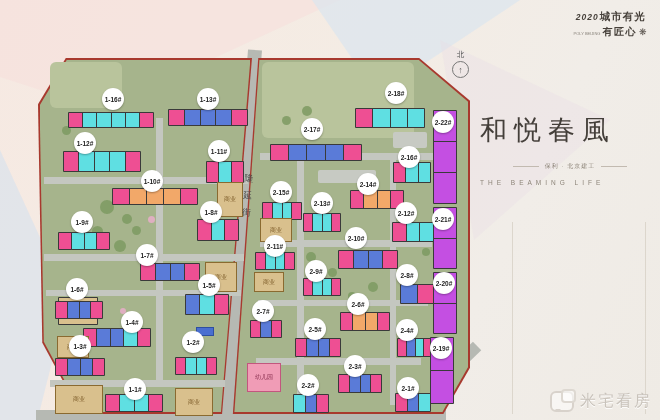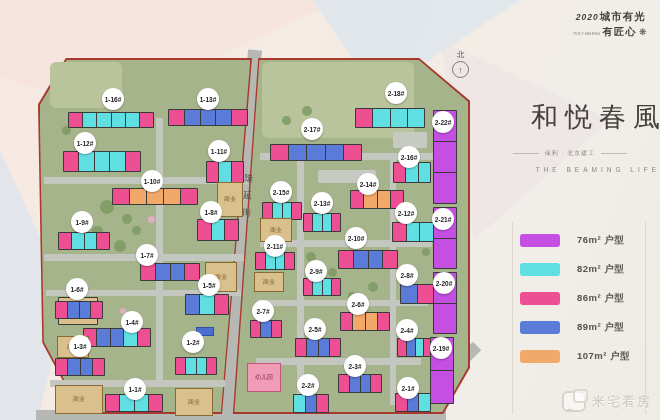--- a/index.html
+++ b/index.html
@@ -45,37 +45,37 @@
     display:flex;align-items:center;justify-content:center;font-size:6.5px;font-weight:bold;
     color:#222;box-shadow:0 1px 2px rgba(0,0,0,.3);transform:translate(-50%,-50%);z-index:5;}
   .street{position:absolute;left:241px;top:166px;writing-mode:vertical-rl;letter-spacing:17px;
     font-size:9px;color:#4c4c4c;z-index:6;transform:rotate(4deg);}
   .north{position:absolute;left:452px;top:50px;z-index:6;display:flex;flex-direction:column;
     align-items:center;gap:1px;color:#555;}
   .north .nchar{font-size:7.5px;}
   .north .ncirc{width:15px;height:15px;border:1px solid #777;border-radius:50%;
     display:flex;align-items:center;justify-content:center;font-size:9px;color:#666;}
   
-  .titleblock{position:absolute;left:480px;top:99px;width:180px;text-align:right;z-index:8;}
+  .titleblock{position:absolute;left:480px;top:112px;width:180px;text-align:left;z-index:8;}
   .tmain{font-size:27px;letter-spacing:7px;margin-right:-7px;color:#443f3a;font-weight:400;}
   .tsub{display:flex;align-items:center;justify-content:center;gap:6px;margin-top:14px;
     font-size:6px;color:#8d8579;letter-spacing:1px;}
   .tsub .line{width:26px;height:1px;background:#c2bab0;}
   .ten{margin-top:8px;font-size:6.5px;letter-spacing:4px;color:#8d8579;}
   .legend{position:absolute;left:520px;top:234px;z-index:8;display:flex;flex-direction:column;gap:16px;}
   .lrow{display:flex;align-items:center;gap:17px;}
   .lg-swatch{width:40px;height:13px;border-radius:3px;display:inline-block;}
   .lg-label{font-size:9.5px;font-weight:600;color:#57524c;letter-spacing:.5px;}
   .vline{position:absolute;width:1px;background:#dcd6cc;top:222px;height:192px;z-index:7;}
   .watermark{position:absolute;right:8px;bottom:8px;display:flex;align-items:center;gap:6px;z-index:9;}
   .wm-bubble{position:relative;width:20px;height:17px;border:2px solid #d8d2cb;border-radius:6px;background:rgba(255,255,255,.5);}
   .wm-bubble::after{content:"";position:absolute;left:3px;bottom:-5px;border:3px solid transparent;border-top-color:#d8d2cb;}
   .wm-bubble2{position:absolute;right:-4px;top:-4px;width:11px;height:10px;border:2px solid #ddd8d1;
     border-radius:4px;background:rgba(255,255,255,.6);}
-  .wm-text{font-size:13px;color:#c9c3bb;letter-spacing:2px;text-shadow:0 1px 0 #fff;}
+  .wm-text{font-size:16px;color:#c9c3bb;letter-spacing:2px;text-shadow:0 1px 0 #fff;}
 </style>
 </head>
 <body>
 
 <div class="stage">
 
   <div class="tri" style="left:0;top:0;width:340px;height:110px;background:#f6dfdc;opacity:.6;clip-path:polygon(0 0,100% 0,30% 100%,0 70%);"></div>
   <div class="tri" style="left:260px;top:0;width:260px;height:95px;background:#d9e5f0;opacity:.65;clip-path:polygon(20% 0,100% 0,45% 100%);"></div>
   <div class="tri" style="left:0;top:150px;width:68px;height:270px;background:#d6e1ee;opacity:.6;clip-path:polygon(0 0,100% 55%,55% 100%,0 100%);"></div>
   <div class="tri" style="left:440px;top:40px;width:170px;height:200px;background:#e9dde6;opacity:.35;clip-path:polygon(0 0,100% 40%,20% 100%);"></div>
@@ -406,42 +406,20 @@
     <div class="tsub">
       <span class="line"></span>
       <span>保利 · 北京建工</span>
       <span class="line"></span>
     </div>
     <div class="ten">THE BEAMING LIFE</div>
   </div>
 
   <div class="vline" style="left:512px;"></div>
   <div class="vline" style="left:645px;"></div>
-  <div class="legend">
-    <div class="lrow">
-      <span class="lg-swatch" style="background: rgb(196, 79, 226);"></span>
-      <span class="lg-label">76m² 户型</span>
-    </div>
-    <div class="lrow">
-      <span class="lg-swatch" style="background: rgb(95, 223, 226);"></span>
-      <span class="lg-label">82m² 户型</span>
-    </div>
-    <div class="lrow">
-      <span class="lg-swatch" style="background: rgb(238, 79, 147);"></span>
-      <span class="lg-label">86m² 户型</span>
-    </div>
-    <div class="lrow">
-      <span class="lg-swatch" style="background: rgb(90, 123, 216);"></span>
-      <span class="lg-label">89m² 户型</span>
-    </div>
-    <div class="lrow">
-      <span class="lg-swatch" style="background: rgb(242, 168, 105);"></span>
-      <span class="lg-label">107m² 户型</span>
-    </div>
-  </div>
 
   <div class="watermark">
     <span class="wm-bubble">
         <span class="wm-bubble2"></span>
       </span>
     <span class="wm-text">米宅看房</span>
   </div>
 
 </div>
 

